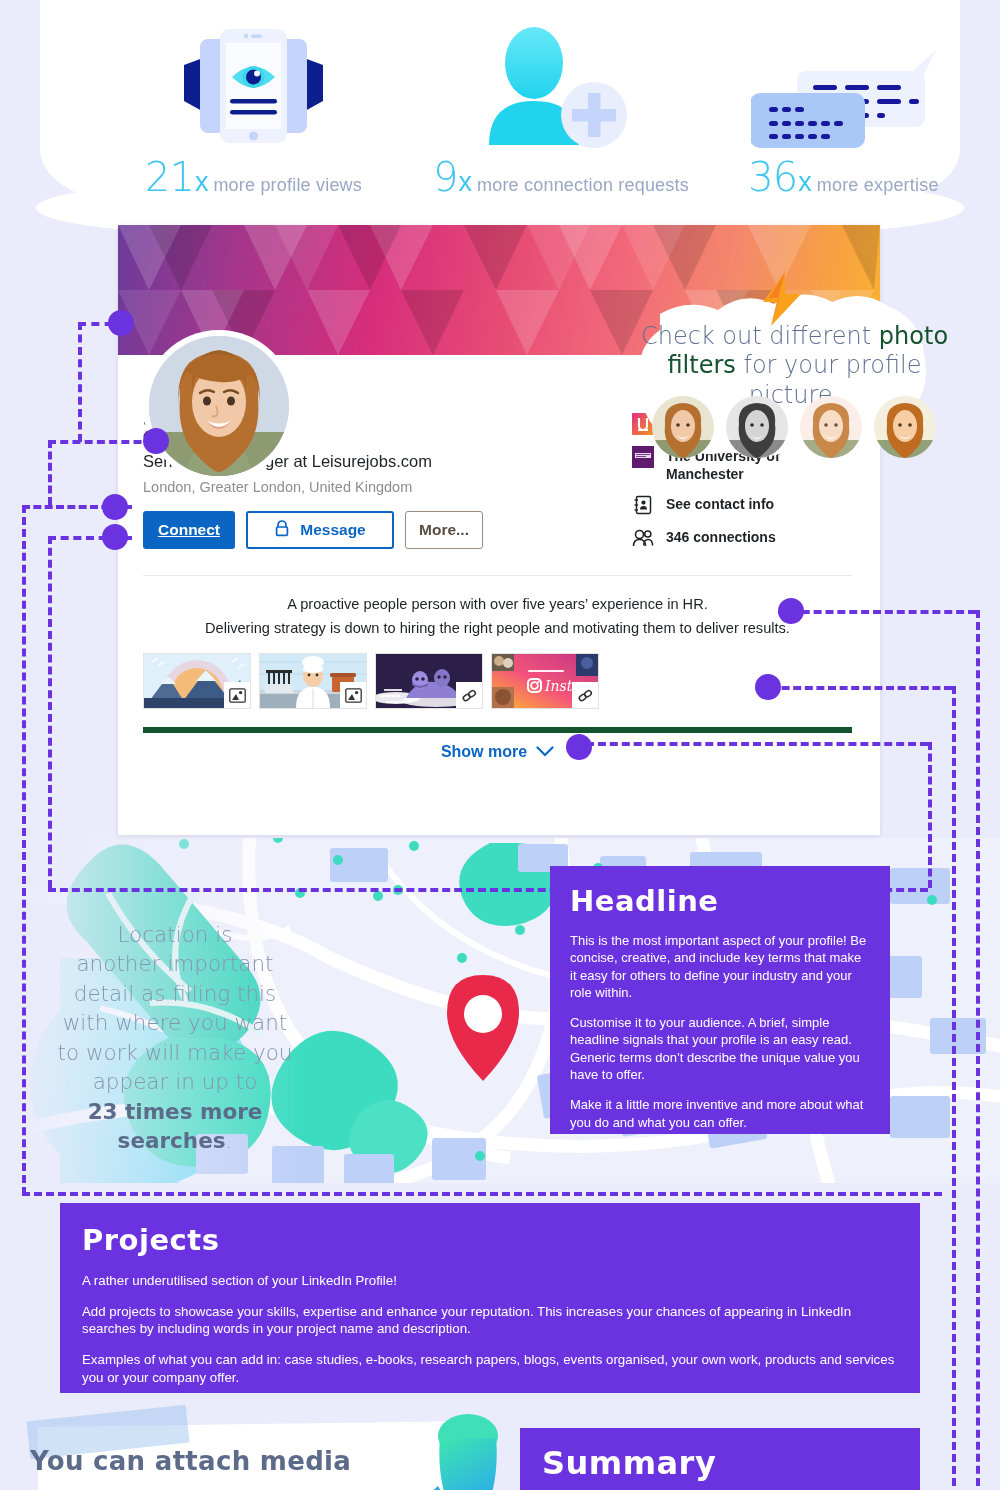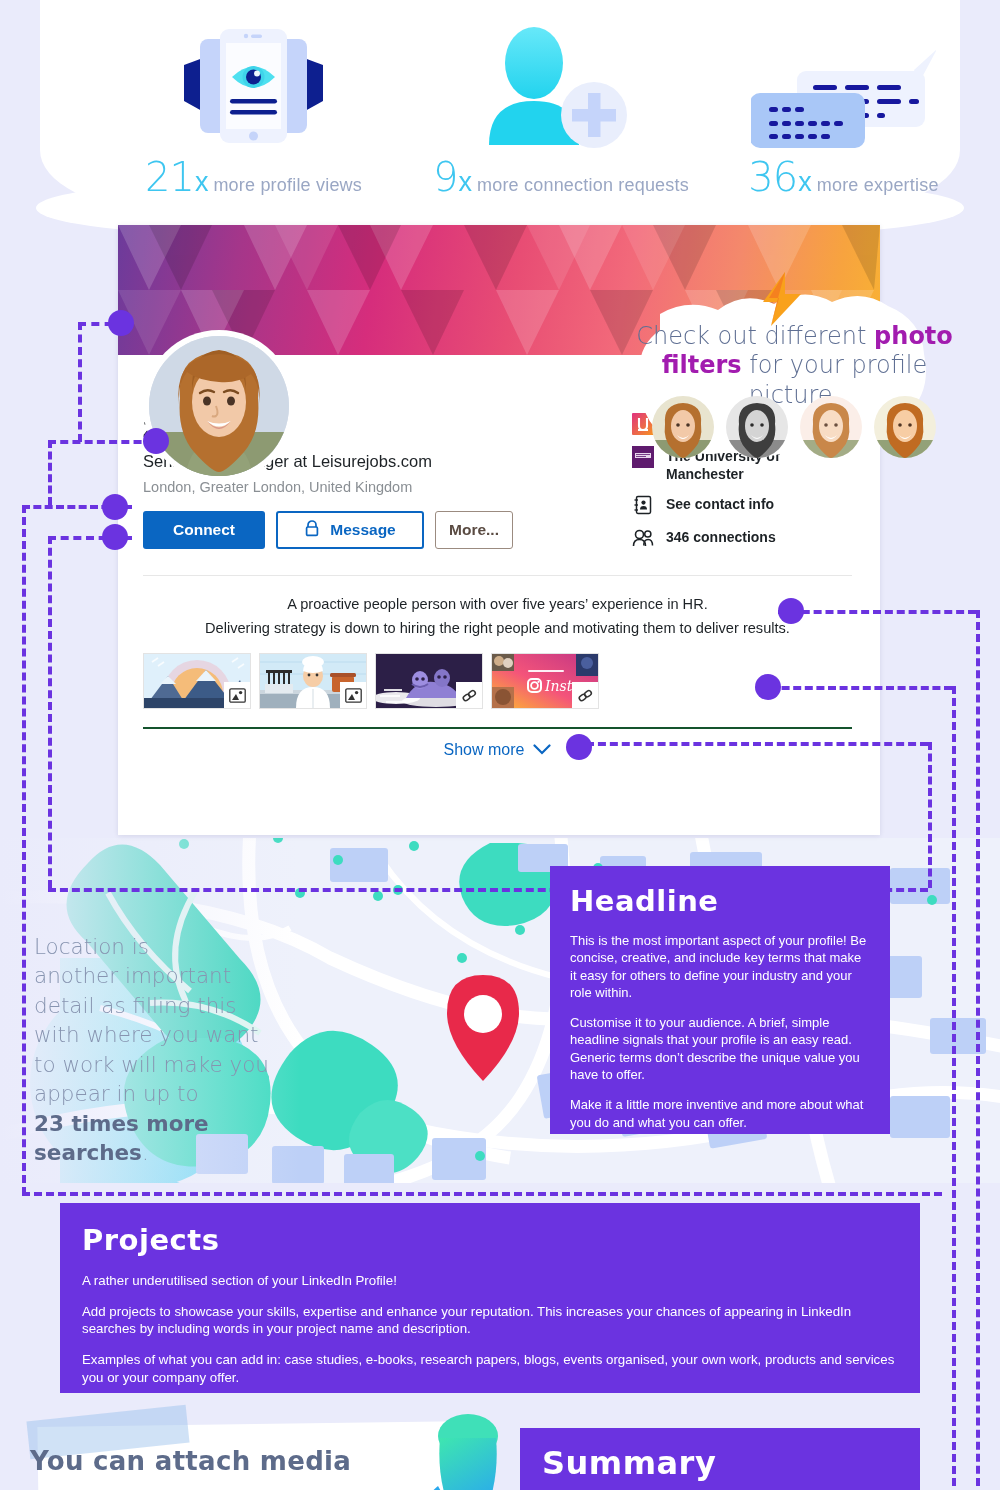--- a/index.html
+++ b/index.html
@@ -55,63 +55,63 @@
     background: #d9e0ea;
   }
 
   .card-body { padding: 62px 28px 0 25px; position: relative; }
   .pname { font-size: 22px; font-weight: bold; color: #13171c; letter-spacing: -.2px; }
   .ptitle { font-size: 16.5px; color: #1d2226; margin-top: 9px; }
   .ploc { font-size: 14.5px; color: #8a8f94; margin-top: 8px; }
   .pbtns { display: flex; gap: 11px; margin-top: 16px; }
   .btn { height: 38px; border-radius: 3px; display: flex; align-items: center; justify-content: center;
          font-size: 15.5px; font-weight: bold; cursor: pointer; }
-  .btn-primary { background: #0a66c2; color: #fff; width: 122px; }
+  .btn-primary { background: #0a66c2; color: #fff; width: 92px; text-decoration: underline; }
   .btn-outline { background: #fff; color: #0a66c2; border: 2px solid #0a66c2; width: 148px; gap: 10px; }
   .btn-plain { background: #fff; color: #5a4b42; border: 1.6px solid #9b8b80; width: 78px; font-weight: bold; }
 
   .side-info { position: absolute; right: 0px; top: 58px; width: 248px; }
   .si-row { display: flex; align-items: flex-start; gap: 12px; margin-bottom: 11px; }
   .si-ico { width: 22px; height: 22px; flex: 0 0 22px; position: relative; }
   .si-txt { font-size: 14px; font-weight: bold; color: #1d2226; line-height: 1.25; padding-top: 2px; }
 
   .about { margin: 26px 0 0 0; border-top: 1px solid #e7e7e7; padding-top: 16px; }
   .about p { font-size: 14.6px; color: #1d2226; line-height: 1.65; text-align: center; }
   .media-row { display: flex; gap: 8px; margin-top: 13px; }
   .thumb { width: 108px; height: 56px; position: relative; overflow: hidden; border: 1px solid #e3e3e3; background:#eee; }
   .thumb-badge {
     position: absolute; right: 0; bottom: 0; width: 26px; height: 26px; background: #fff;
     display: flex; align-items: center; justify-content: center;
   }
   .showmore {
-    margin-top: 18px; border-top: 2px solid #14532d; height: 44px;
+    margin-top: 18px; border-top: 6px solid #14532d; height: 44px;
     display: flex; align-items: center; justify-content: center; gap: 9px;
-    color: #0a66c2; font-size: 16px; font-weight: normal; cursor: pointer;
+    color: #0a66c2; font-size: 16px; font-weight: bold; cursor: pointer;
   }
 
   
   .bubble {
     position: absolute; left: 600px; top: 288px; width: 385px; height: 180px; z-index: 9;
   }
   .bubble-bg { position: absolute; inset: 0; }
   .bubble-text {
     position: absolute; left: 22px; right: 18px; top: 34px;
     text-align: center; font-size: 24px; line-height: 1.22; color: #5f6f93; font-weight: 300;
     font-family: "DejaVu Sans", sans-serif;
   }
-  .bubble-text b { color: #a21caf; font-weight: bold; margin-top: 23px; }
+  .bubble-text b { color: #14532d; font-weight: normal; margin-top: 23px; }
   .filters { position: absolute; left: 52px; top: 108px; display: flex; gap: 12px; }
   .filter-th { width: 62px; height: 62px; border-radius: 50%; overflow: hidden; position: relative; }
 
   
   .map { position: absolute; left: 0px; top: 838px; width: 1000px; height: 345px; overflow: hidden; }
   .loc-text {
-    position: absolute; left: 34px; top: 920px; width: 282px; text-align: left;
+    position: absolute; left: 34px; top: 920px; width: 282px; text-align: center;
     font-size: 21.5px; line-height: 1.37; color: #8794b0; font-weight: 300;
-    font-family: "DejaVu Sans", sans-serif; z-index: 6; margin-top: 12px;
+    font-family: "DejaVu Sans", sans-serif; z-index: 6;
   }
   .loc-text b { color: #5d6b8a; font-weight: bold; }
 
   
   .panel { position: absolute; background: #6b33e0; color: #fff; z-index: 10; }
   .panel h2 {
     font-family: "DejaVu Sans", sans-serif; font-weight: bold; letter-spacing: .5px;
   }
   .panel p { line-height: 1.33; }
 

